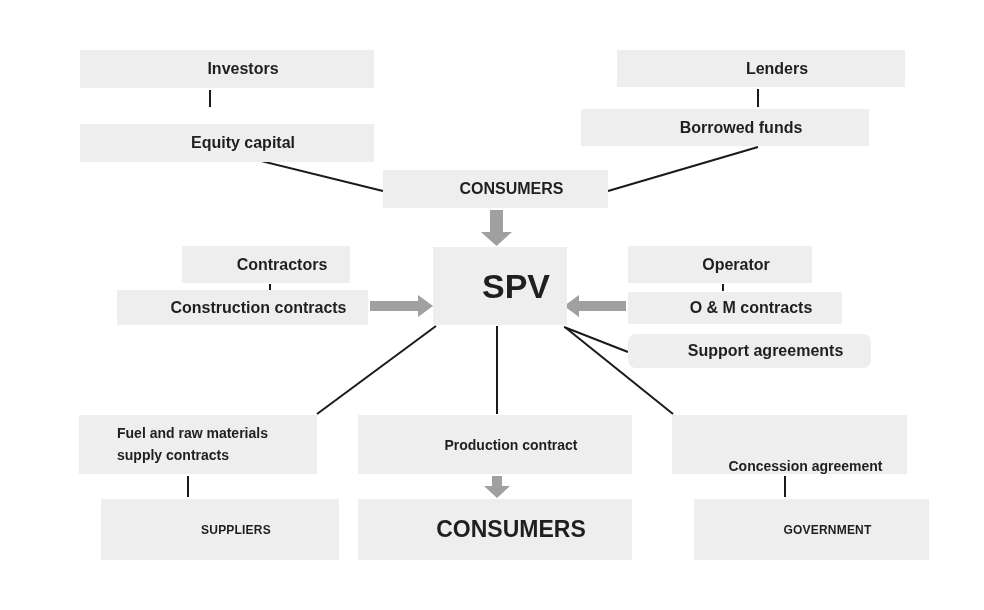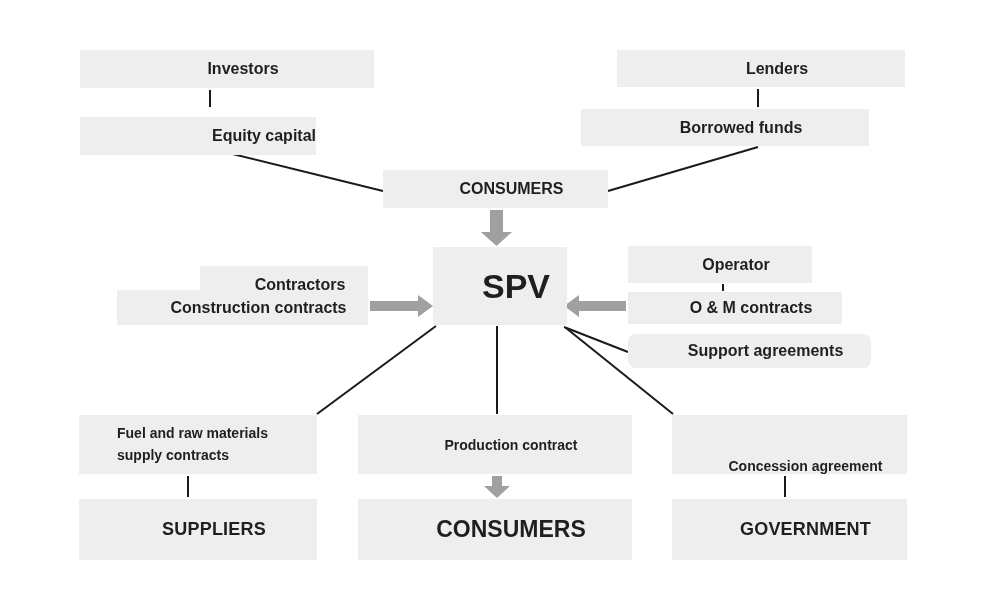--- a/index.html
+++ b/index.html
@@ -17,31 +17,31 @@
     background:#eeeeee;
     display:flex;align-items:center;justify-content:center;
     font-weight:bold;
     font-size:16px;
     text-align:center;
     box-sizing:border-box;
     white-space:nowrap;
     padding-left:32px;
   }
   .small{font-size:14px;}
-  .big{font-size:18px;letter-spacing:0.2px;}
+  .big{font-size:12px;letter-spacing:0.2px;margin-left:22px;}
   
   #investors   {left:80px;  top:50px;  width:294px; height:38px;}
-  #equity      {left:80px;  top:117px; width:236px; height:38px;justify-content:flex-end;}
+  #equity      {left:80px;  top:124px; width:294px; height:38px;}
   
   #lenders     {left:617px; top:50px;  width:288px; height:37px;}
   #borrowed    {left:581px; top:109px; width:288px; height:37px;}
   
   #financing   {left:383px; top:170px; width:225px; height:38px;}
   
-  #contractors {left:200px; top:246px; width:168px; height:37px;margin-top:20px;}
+  #contractors {left:182px; top:246px; width:168px; height:37px;}
   #construction{left:117px; top:290px; width:251px; height:35px;text-align:center;}
   
   #operator    {left:628px; top:246px; width:184px; height:37px;}
   #om          {left:628px; top:292px; width:214px; height:32px;}
   #support     {left:628px; top:334px; width:243px; height:34px;border-radius:8px;}
   
   #spv         {left:433px; top:247px; width:134px; height:78px; font-size:34px;}
   
   #fuel        {left:79px;  top:415px; width:238px; height:59px;
                 justify-content:flex-start; padding-left:38px; text-align:left;

